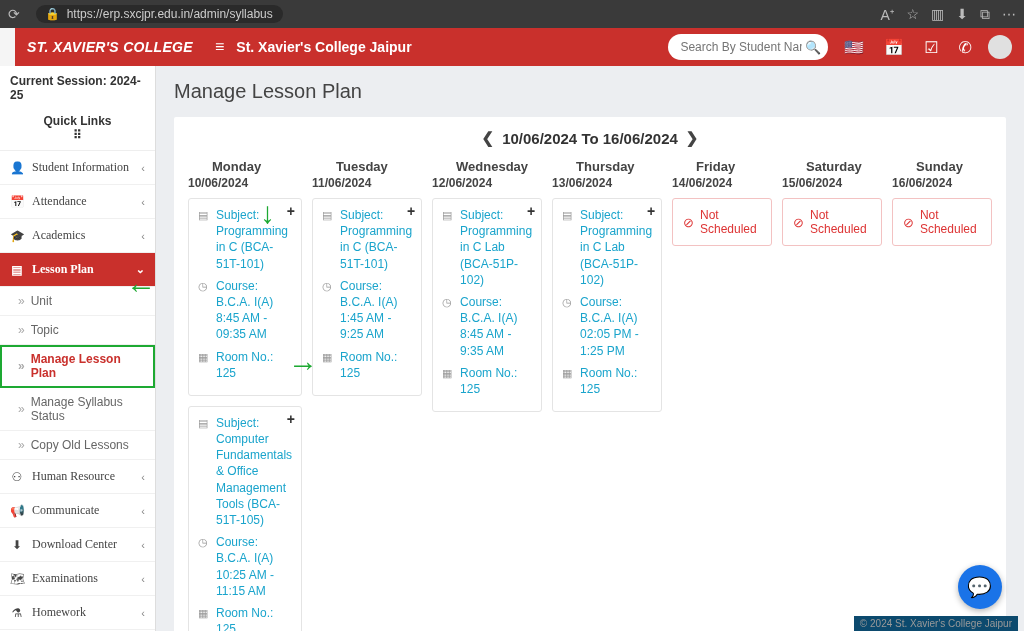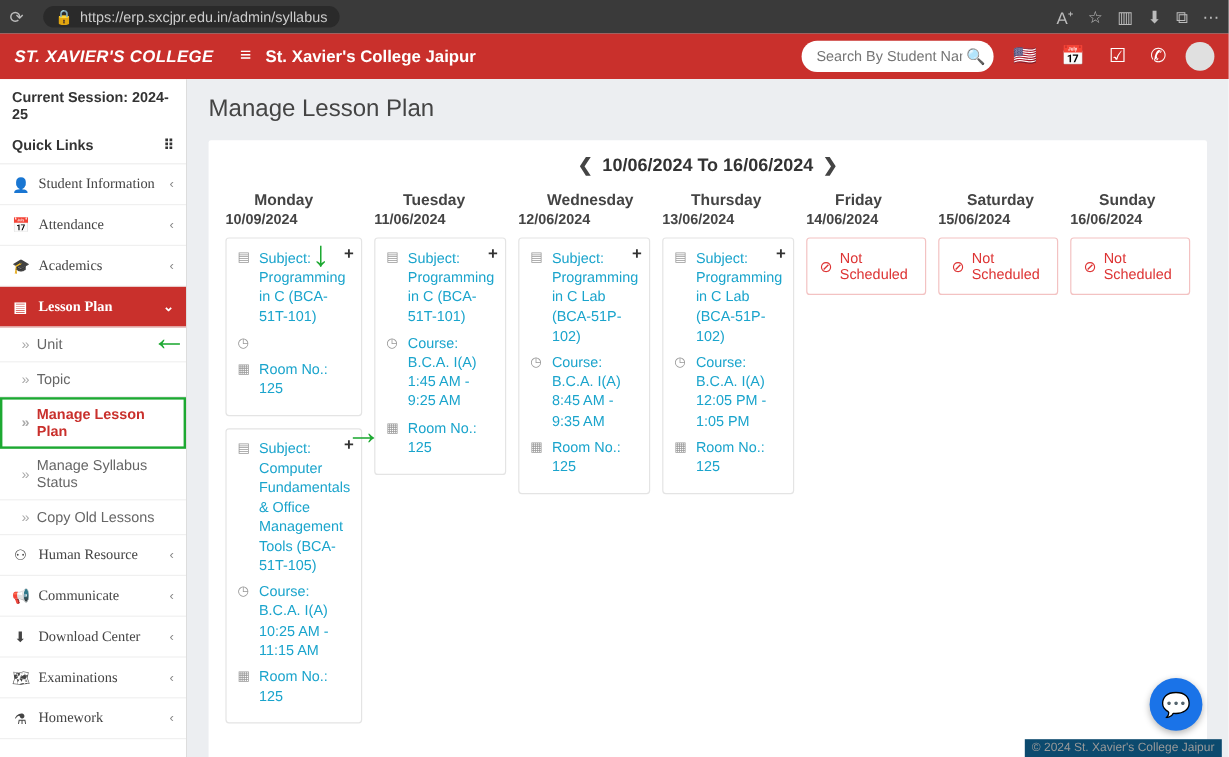--- a/index.html
+++ b/index.html
@@ -5,37 +5,37 @@
     * { margin: 0; padding: 0; box-sizing: border-box; }
     body { font-family: -apple-system, BlinkMacSystemFont, "Segoe UI", Arial, sans-serif; font-size: 13px; color: #333; background: #f5f5f5; }
     
     
     .browser-chrome { background: #3a3a3a; height: 28px; display: flex; align-items: center; padding: 0 8px; gap: 12px; }
     .chrome-btn { color: #bbb; font-size: 14px; }
     .addr-bar { background: #2a2a2a; border-radius: 14px; flex: 0 0 240px; display: flex; align-items: center; padding: 2px 10px; color: #ccc; font-size: 12px; margin-left: 4px; }
     .chrome-spacer { flex: 1; }
     
     
-    .top-header { background: #c9302c; height: 38px; display: flex; align-items: center; padding: 0 12px; gap: 12px; }
+    .top-header { background: #c9302c; height: 38px; display: flex; align-items: center; padding: 0 12px; gap: 12px; margin-left: 15px; }
     .brand-box { font-weight: bold; font-style: italic; color: #fff; font-size: 14px; letter-spacing: 0.3px; padding-right: 10px; }
     .hamburger { color: #fff; font-size: 16px; }
     .college-title { color: #fff; font-weight: bold; font-size: 14px; }
     .top-spacer { flex: 1; }
     .search-wrap { background: #fff; border-radius: 16px; height: 26px; display: flex; align-items: center; padding: 0 4px 0 12px; width: 160px; }
     .search-wrap input { border: none; outline: none; font-size: 12px; flex: 1; min-width: 0; }
     .search-btn { width: 22px; height: 22px; display: flex; align-items: center; justify-content: center; color: #666; }
     .top-icon { color: #fff; font-size: 16px; padding: 0 4px; }
     .avatar-circ { width: 24px; height: 24px; border-radius: 50%; background: #e0e0e0; }
     
     .layout { display: flex; height: calc(100vh - 66px); }
     
     
     .sidebar { width: 156px; background: #fff; border-right: 1px solid #ddd; overflow-y: auto; font-size: 12px; }
     .session-row { padding: 8px 10px; font-weight: bold; color: #333; }
-    .quicklinks-row { padding: 4px 10px 8px; font-weight: bold; display: flex; justify-content: space-between; align-items: center; border-bottom: 1px solid #eee; }
+    .quicklinks-row { padding: 4px 10px 8px; font-weight: bold; display: flex; justify-content: space-between; align-items: center; border-bottom: 1px solid #eee; flex-direction: column; }
     .nav-item { display: flex; align-items: center; padding: 9px 10px; color: #444; border-bottom: 1px solid #f0f0f0; gap: 8px; cursor: pointer; }
     .nav-item .nav-icon { width: 14px; display: inline-block; text-align: center; font-size: 12px; }
     .nav-item .label { flex: 1; font-family: Liberation Serif, serif; }
     .nav-item .chev { font-size: 11px; color: #888; }
     .nav-item.active { background: #c9302c; color: #fff; font-weight: bold; }
     .nav-item.active .chev { color: #fff; }
     .sub-item { display: flex; align-items: center; padding: 7px 10px 7px 18px; color: #666; border-bottom: 1px solid #f0f0f0; font-size: 12px; cursor: pointer; }
     .sub-item .raquo { margin-right: 6px; color: #aaa; }
     .sub-item.highlight { outline: 2px solid #1da932; outline-offset: -2px; color: #c9302c; font-weight: 600; background: #fff; }
     
@@ -184,29 +184,30 @@
       <div class="date-nav">
         <span class="arrow">❮</span>
         <span>10/06/2024 To 16/06/2024</span>
         <span class="arrow">❯</span>
       </div>
 
       <div class="week-grid">
 
         <div class="day-col">
           <div class="day-head">Monday</div>
-          <div class="day-date">10/09/2024</div>
+          <div class="day-date">10/06/2024</div>
           <div class="card">
             <span class="plus-btn">+</span>
             <div class="card-line">
                 <span class="ci">▤</span>
                 <span>Subject: Programming in C (BCA-51T-101)</span>
               </div>
             <div class="card-line">
                 <span class="ci">◷</span>
+                <span>Course: B.C.A. I(A) 8:45 AM - 09:35 AM</span>
               </div>
             <div class="card-line">
                 <span class="ci">▦</span>
                 <span>Room No.: 125</span>
               </div>
           </div>
           <div class="card">
             <span class="plus-btn">+</span>
             <div class="card-line">
                 <span class="ci">▤</span>
@@ -267,21 +268,21 @@
           <div class="day-head">Thursday</div>
           <div class="day-date">13/06/2024</div>
           <div class="card">
             <span class="plus-btn">+</span>
             <div class="card-line">
                 <span class="ci">▤</span>
                 <span>Subject: Programming in C Lab (BCA-51P-102)</span>
               </div>
             <div class="card-line">
                 <span class="ci">◷</span>
-                <span>Course: B.C.A. I(A) 12:05 PM - 1:05 PM</span>
+                <span>Course: B.C.A. I(A) 02:05 PM - 1:25 PM</span>
               </div>
             <div class="card-line">
                 <span class="ci">▦</span>
                 <span>Room No.: 125</span>
               </div>
           </div>
         </div>
 
         <div class="day-col">
           <div class="day-head">Friday</div>

